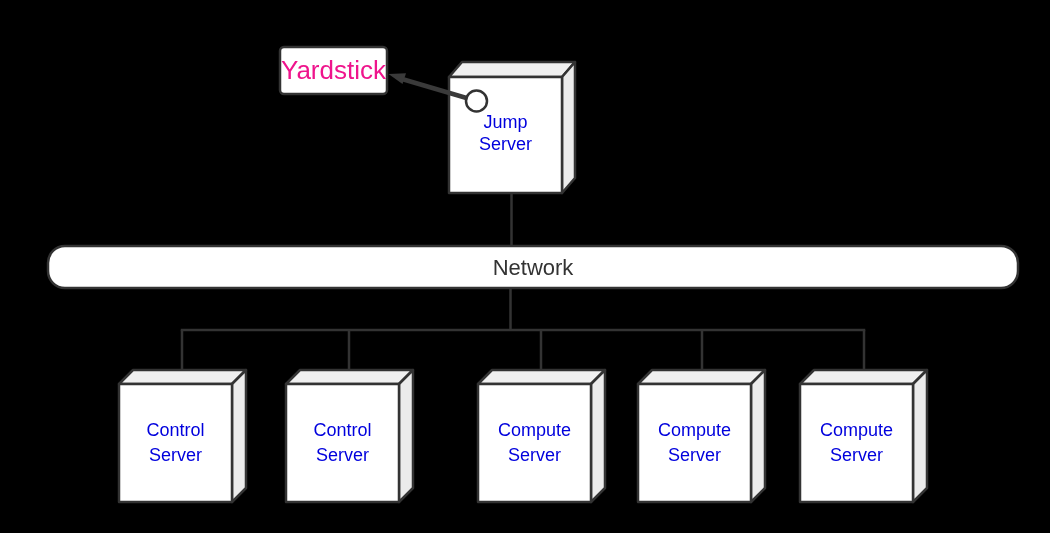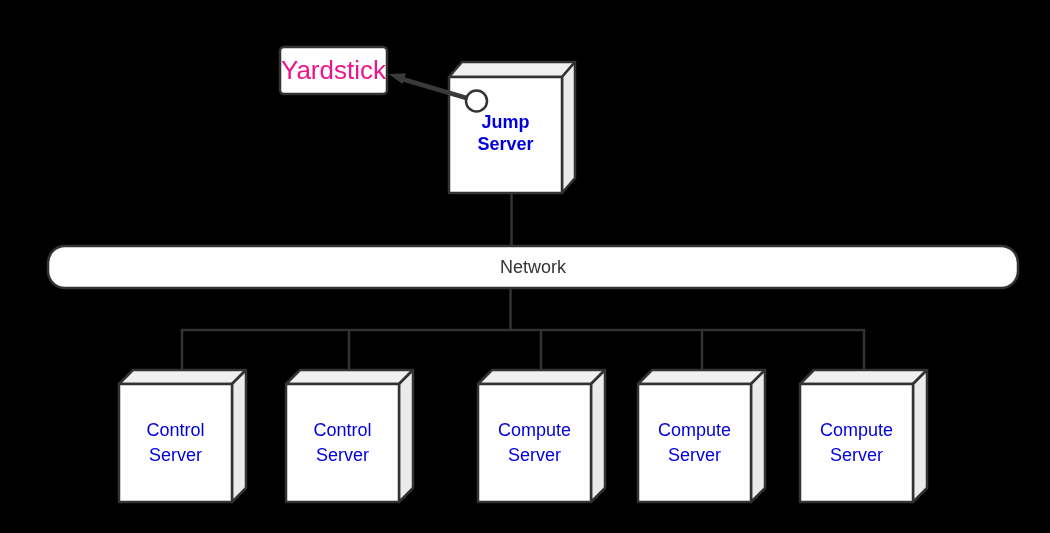--- a/index.html
+++ b/index.html
@@ -32,21 +32,21 @@
     line-height: 25px;
   }
   .label span { display: block; }
   .server-label { color: #0000dd; }
   .yardstick-label {
     color: #ef148c;
     font-size: 26px;
   }
   .network-label {
     color: #333333;
-    font-size: 18px;
+    font-size: 22px;
   }
   .jump-label {
     color: #0000dd;
     justify-content: flex-start;
     padding-top: 34px;
     box-sizing: border-box;
     line-height: 22px;
     font-size: 18px;
   }
 </style>
@@ -111,21 +111,21 @@
       <polygon points="388.5,74 406,73.3 402.5,84 " fill="#3a3a3a"></polygon>
     </g>
 
     <circle cx="476.5" cy="101" r="10.5" fill="#ffffff" stroke="#333333" stroke-width="2.5"></circle>
   </svg>
 
   <div class="label yardstick-label" style="left:280px; top:47px; width:107px; height:47px;">
     <span>Yardstick</span>
   </div>
 
-  <div class="label jump-label" style="left:449px; top:77px; width:113px; height:116px;font-weight:bold;">
+  <div class="label jump-label" style="left:449px; top:77px; width:113px; height:116px;">
     <span>Jump</span>
     <span>Server</span>
   </div>
 
   <div class="label network-label" style="left:48px; top:246px; width:970px; height:42px;">
     <span>Network</span>
   </div>
 
   <div class="label server-label" style="left:119px; top:384px; width:113px; height:118px;">
     <span>Control</span>

